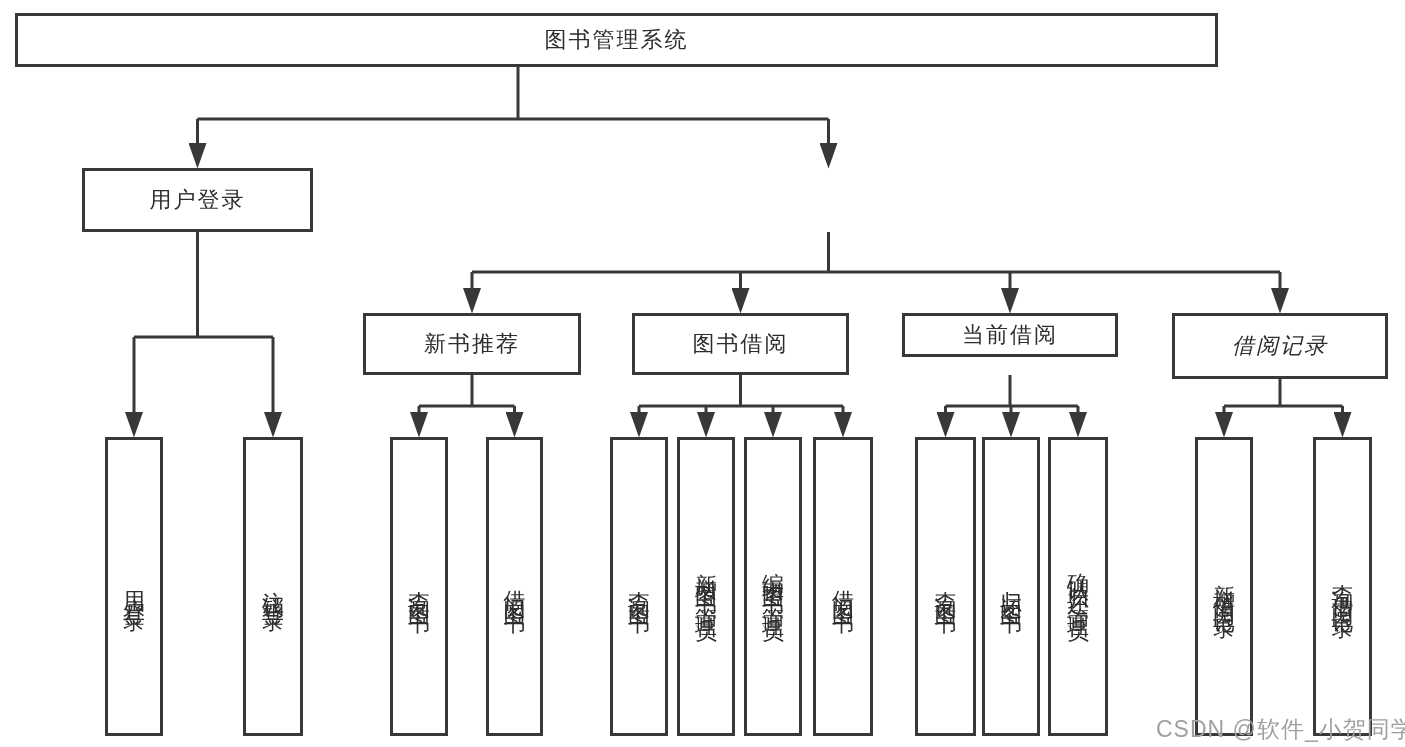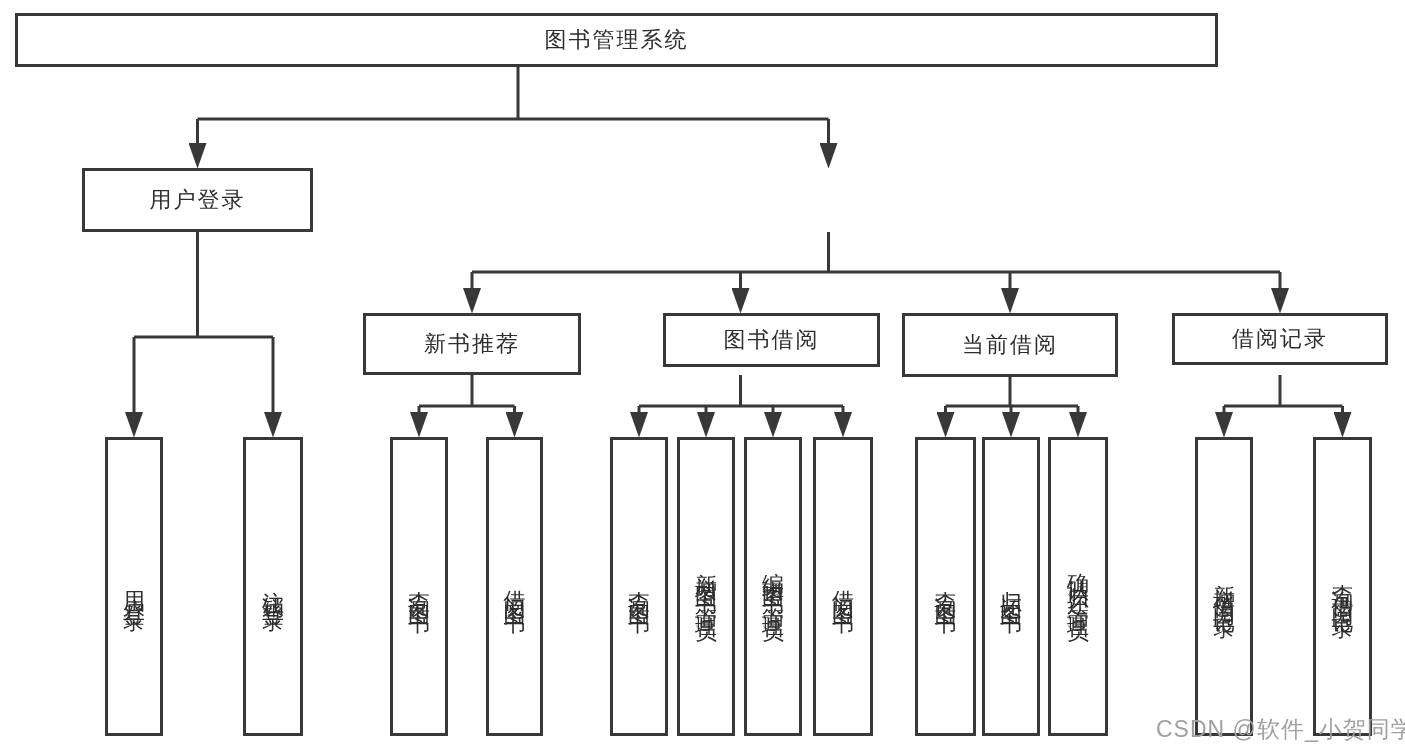--- a/index.html
+++ b/index.html
@@ -99,27 +99,27 @@
     <span>图书管理系统</span>
   </div>
 
   <div class="node" style="left:82px;top:168px;width:231px;height:64px;">
     <span>用户登录</span>
   </div>
 
   <div class="node" style="left:363px;top:313px;width:218px;height:62px;">
     <span>新书推荐</span>
   </div>
-  <div class="node" style="left:632px;top:313px;width:217px;height:54px;margin-left:31px;">
+  <div class="node" style="left:632px;top:313px;width:217px;height:62px;">
     <span>图书借阅</span>
   </div>
-  <div class="node" style="left:902px;top:313px;width:216px;height:64px;align-items:center;">
+  <div class="node" style="left:902px;top:313px;width:216px;height:44px;align-items:center;">
     <span>当前借阅</span>
   </div>
-  <div class="node" style="left:1172px;top:313px;width:216px;height:52px;">
+  <div class="node" style="left:1172px;top:313px;width:216px;height:66px;font-style:italic;">
     <span>借阅记录</span>
   </div>
 
   <div class="vnode" style="left:105px;width:58px;">
     <span class="vlabel">用户登录</span>
   </div>
   <div class="vnode" style="left:243px;width:60px;">
     <span class="vlabel">注销登录</span>
   </div>
 

